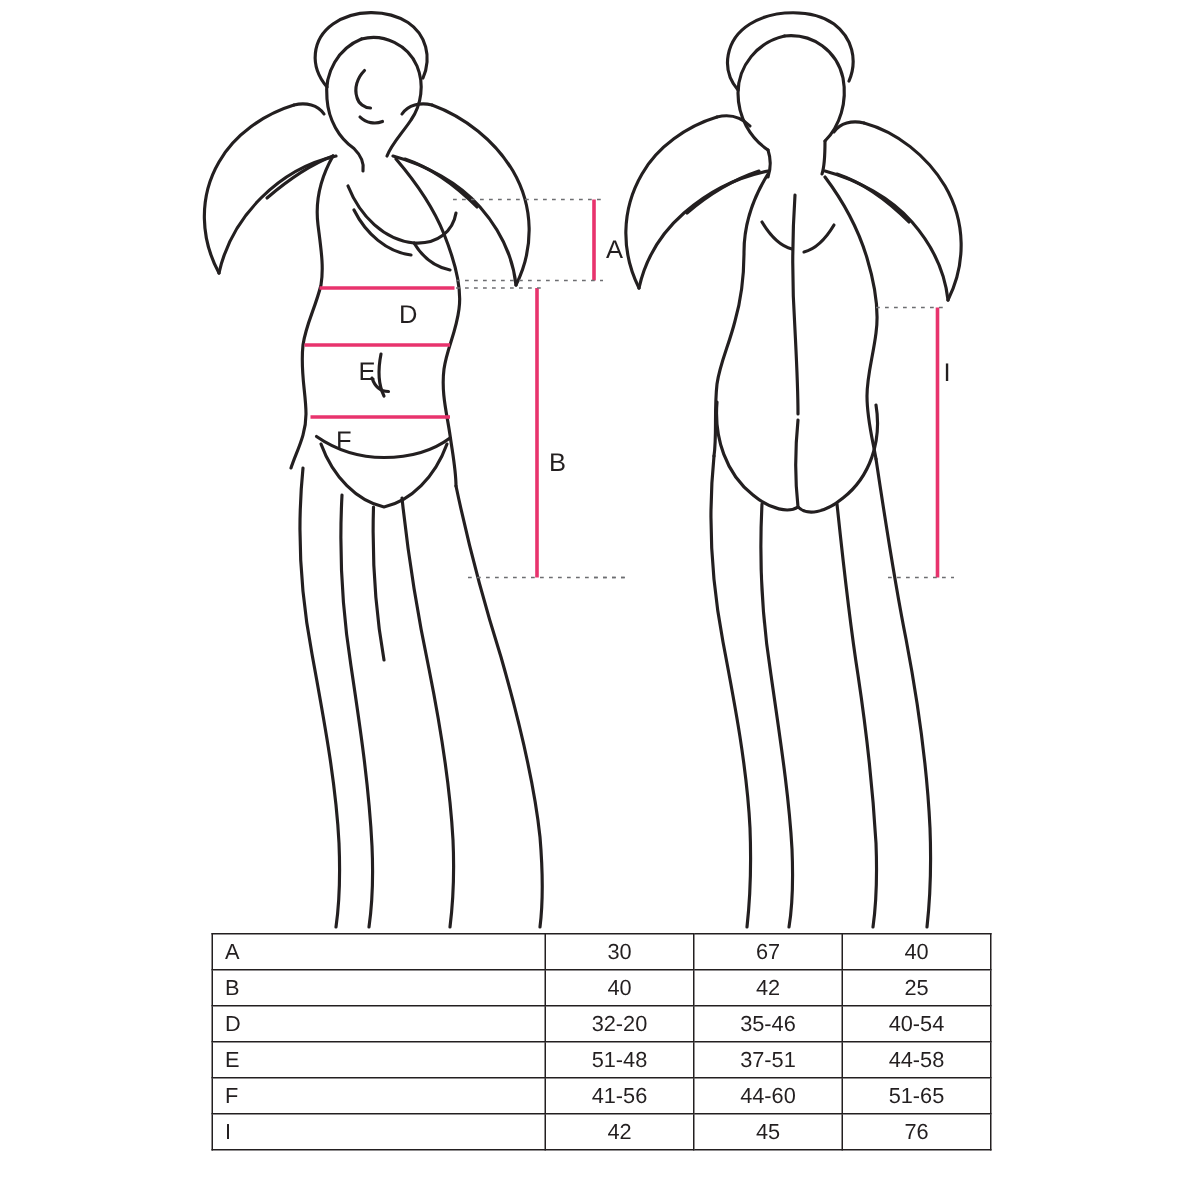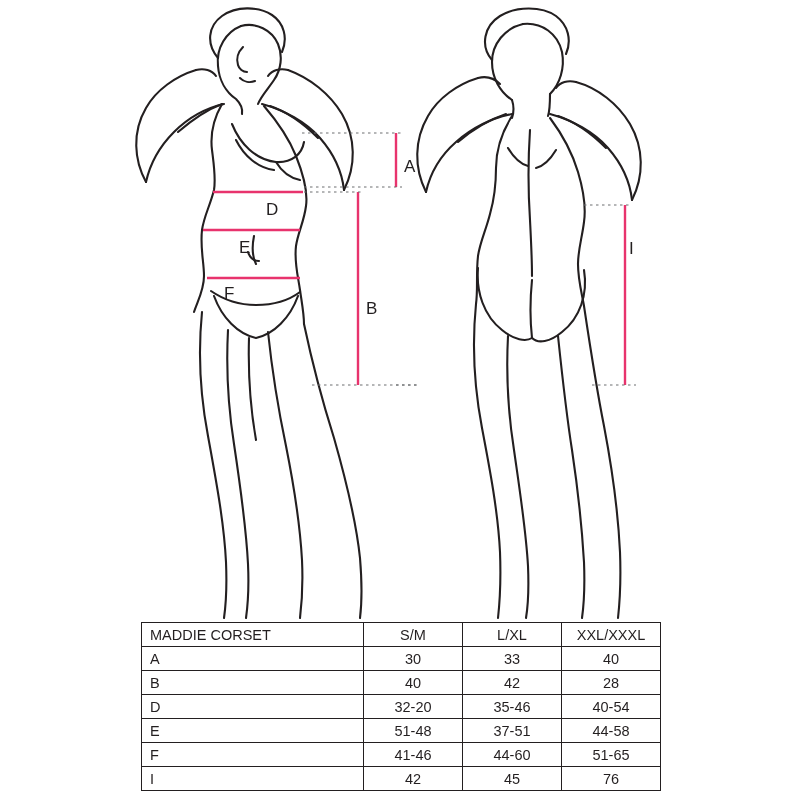--- a/index.html
+++ b/index.html
@@ -203,52 +203,46 @@
   <div class="table-wrap">
     <table class="size-table">
       <colgroup>
         <col class="c0">
           <col class="c1">
           <col class="c2">
           <col class="c3">
       </colgroup>
       <tbody>
         <tr>
-          <td>MADDIE CORSET</td>
-          <td class="num">S/M</td>
-          <td class="num">L/XL</td>
-          <td class="num">XXL/XXXL</td>
-        </tr>
-        <tr>
           <td>A</td>
           <td class="num">30</td>
-          <td class="num">33</td>
+          <td class="num">67</td>
           <td class="num">40</td>
         </tr>
         <tr>
           <td>B</td>
           <td class="num">40</td>
           <td class="num">42</td>
-          <td class="num">28</td>
+          <td class="num">25</td>
         </tr>
         <tr>
           <td>D</td>
           <td class="num">32-20</td>
           <td class="num">35-46</td>
           <td class="num">40-54</td>
         </tr>
         <tr>
           <td>E</td>
           <td class="num">51-48</td>
           <td class="num">37-51</td>
           <td class="num">44-58</td>
         </tr>
         <tr>
           <td>F</td>
-          <td class="num">41-46</td>
+          <td class="num">41-56</td>
           <td class="num">44-60</td>
           <td class="num">51-65</td>
         </tr>
         <tr>
           <td>I</td>
           <td class="num">42</td>
           <td class="num">45</td>
           <td class="num">76</td>
         </tr>
       </tbody>

